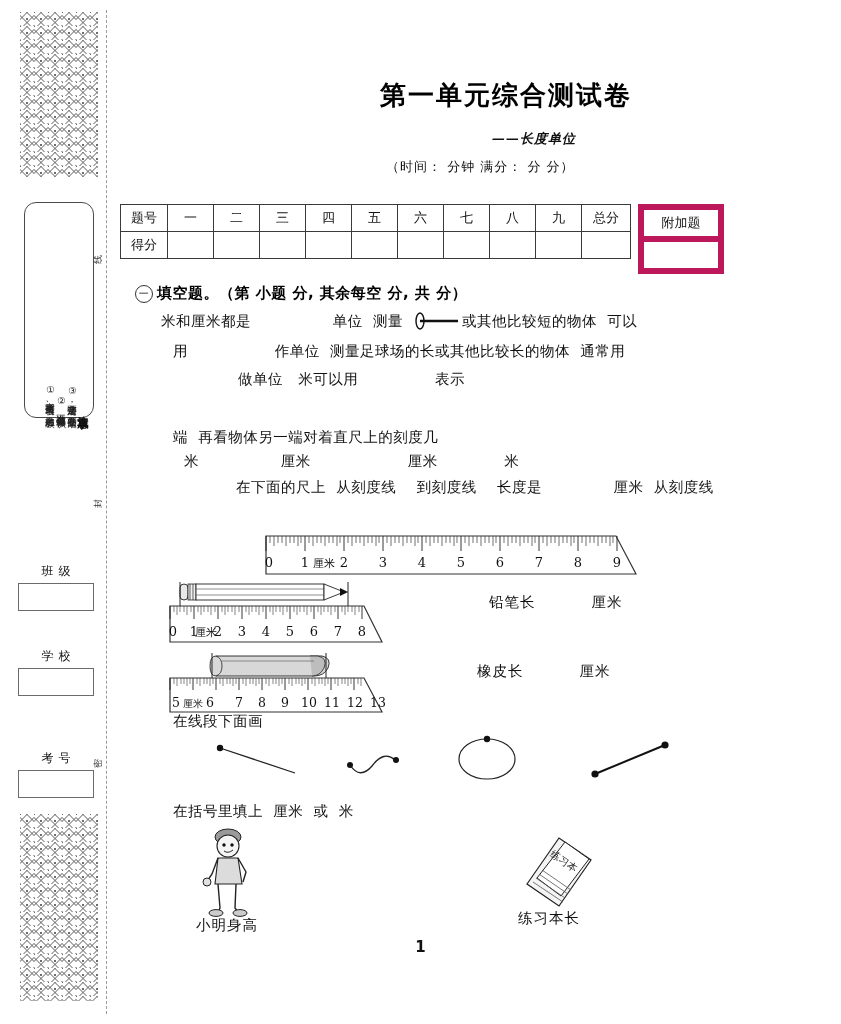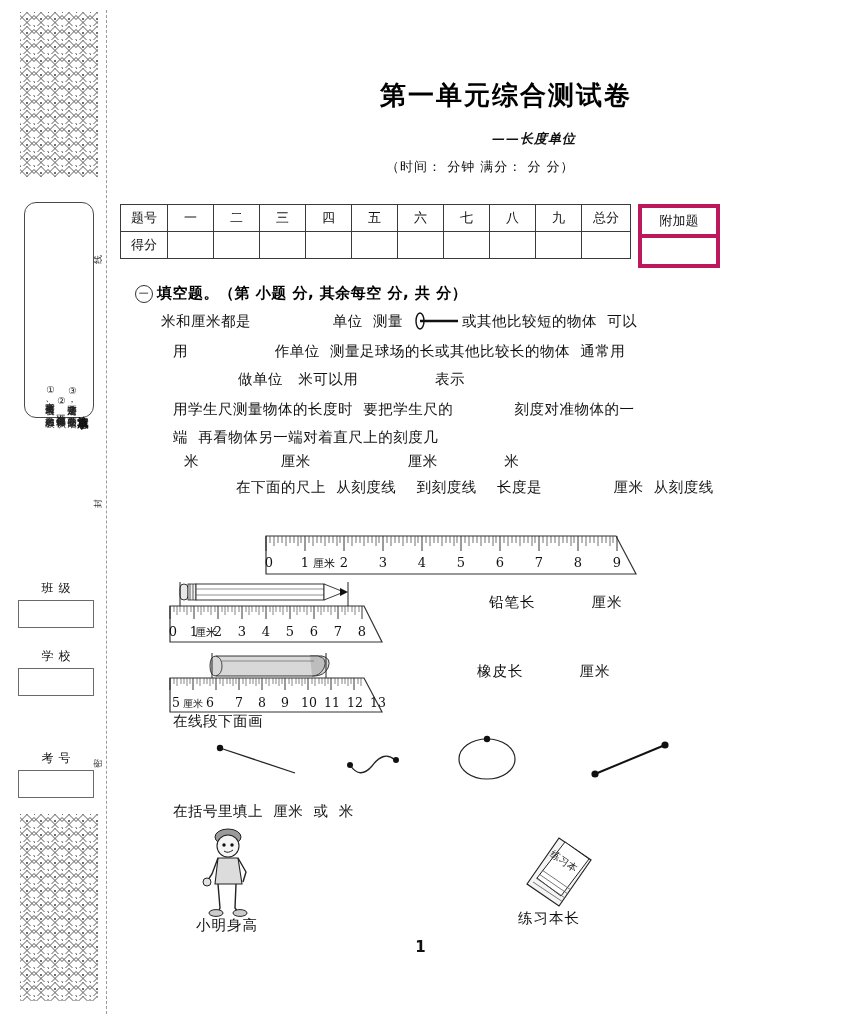--- a/index.html
+++ b/index.html
@@ -110,21 +110,21 @@
     font-weight: 500;
   }
   .info-input {
     width: 76px;
     height: 28px;
     border: 1px solid #6a6a6a;
     background: #fff;
     box-sizing: border-box;
   }
   #field-name { top: 495px; }
-  #field-class { top: 580px; }
+  #field-class { top: 563px; }
   #field-school { top: 648px; }
   #field-examno { top: 750px; }
 
   
   .paper-title {
     position: absolute;
     left: 380px;
     top: 78px;
     font-size: 26px;
     font-weight: bold;
@@ -170,21 +170,21 @@
   }
   .score-table td.head-cell { width: 46px; font-weight: 500; }
   .score-table td.total-cell { width: 48px; }
   .extra-table {
     position: absolute;
     left: 638px;
     top: 204px;
     border-collapse: collapse;
   }
   .extra-table td {
-    border: 4px solid #be185d;
+    border: 6px solid #be185d;
     width: 74px;
     height: 26px;
     text-align: center;
     font-size: 13px;
     color: #111;
     padding: 0;
   }
 
   
   .q1-header {
@@ -361,21 +361,20 @@
   </div>
 
   <div class="body-text" id="q1-l1">米和厘米都是                单位  测量</div>
   <svg class="pin-icon" width="46" height="18" viewBox="0 0 46 18">
     <ellipse cx="6" cy="9" rx="4" ry="8" fill="none" stroke="#111" stroke-width="1.4"></ellipse>
     <line x1="6" y1="9" x2="44" y2="9" stroke="#111" stroke-width="2.4"></line>
   </svg>
   <div class="body-text" style="left:462px; top:312px">或其他比较短的物体  可以</div>
   <div class="body-text" id="q1-l2">用                 作单位  测量足球场的长或其他比较长的物体  通常用</div>
   <div class="body-text" id="q1-l3">做单位   米可以用               表示</div>
-  <div class="body-text" id="q2-l1">用学生尺测量物体的长度时  要把学生尺的            刻度对准物体的一</div>
   <div class="body-text" id="q2-l2">端  再看物体另一端对着直尺上的刻度几</div>
   <div class="body-text" id="q3-l1">米                厘米                   厘米             米</div>
   <div class="body-text" id="q4-l1">在下面的尺上  从刻度线    到刻度线    长度是              厘米  从刻度线</div>
 
   <svg class="ruler-wrap" id="ruler-1" width="380" height="46" viewBox="0 0 380 46">
     <path d="M2,2 L352,2 L372,40 L2,40 Z" fill="#ffffff" stroke="#333" stroke-width="1.2"></path>
     <g stroke="#222" stroke-width="0.9">
       <line x1="2" y1="2" x2="2" y2="17"></line>
       <line x1="41" y1="2" x2="41" y2="17"></line>
         <line x1="80" y1="2" x2="80" y2="17"></line>

